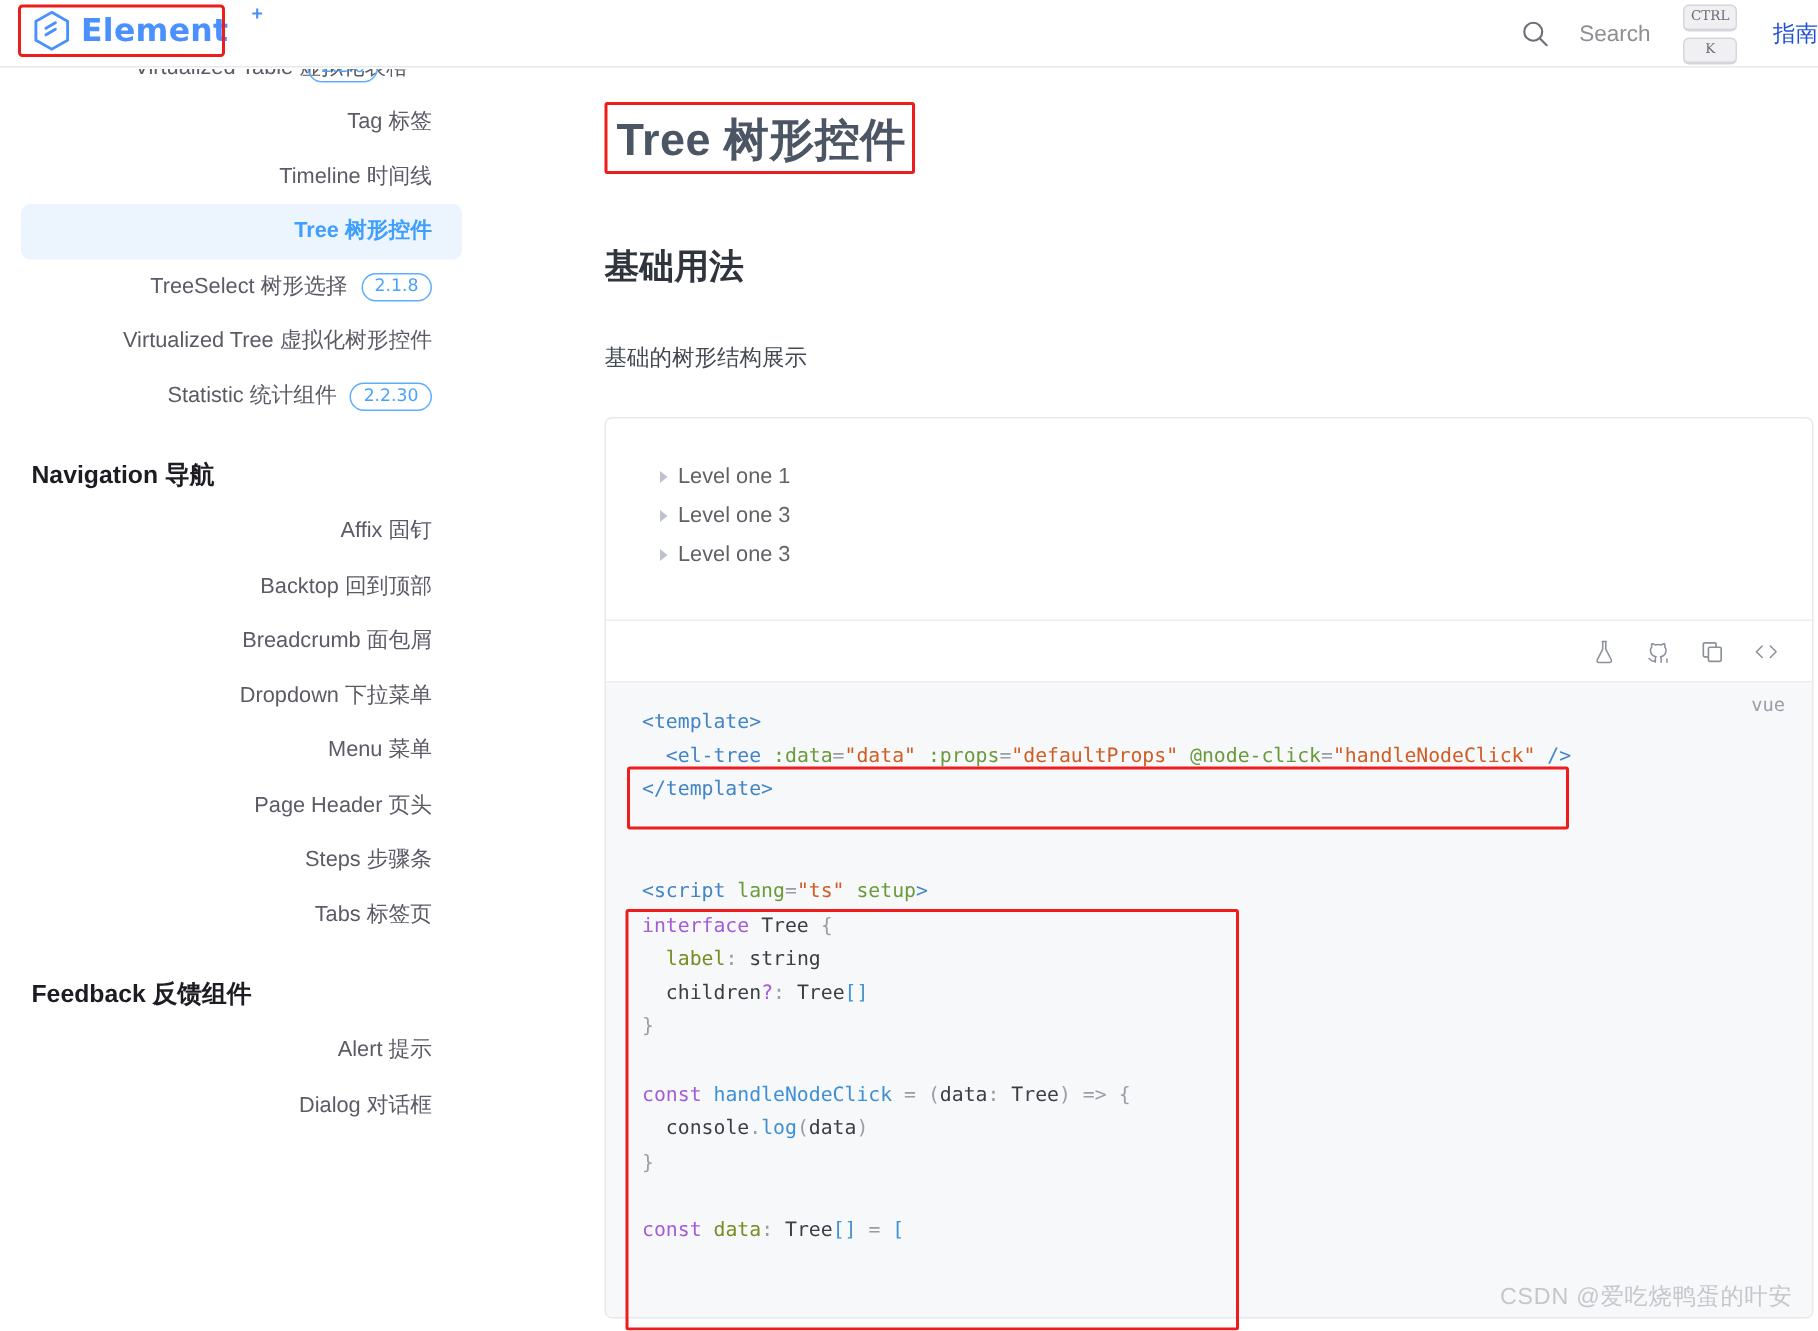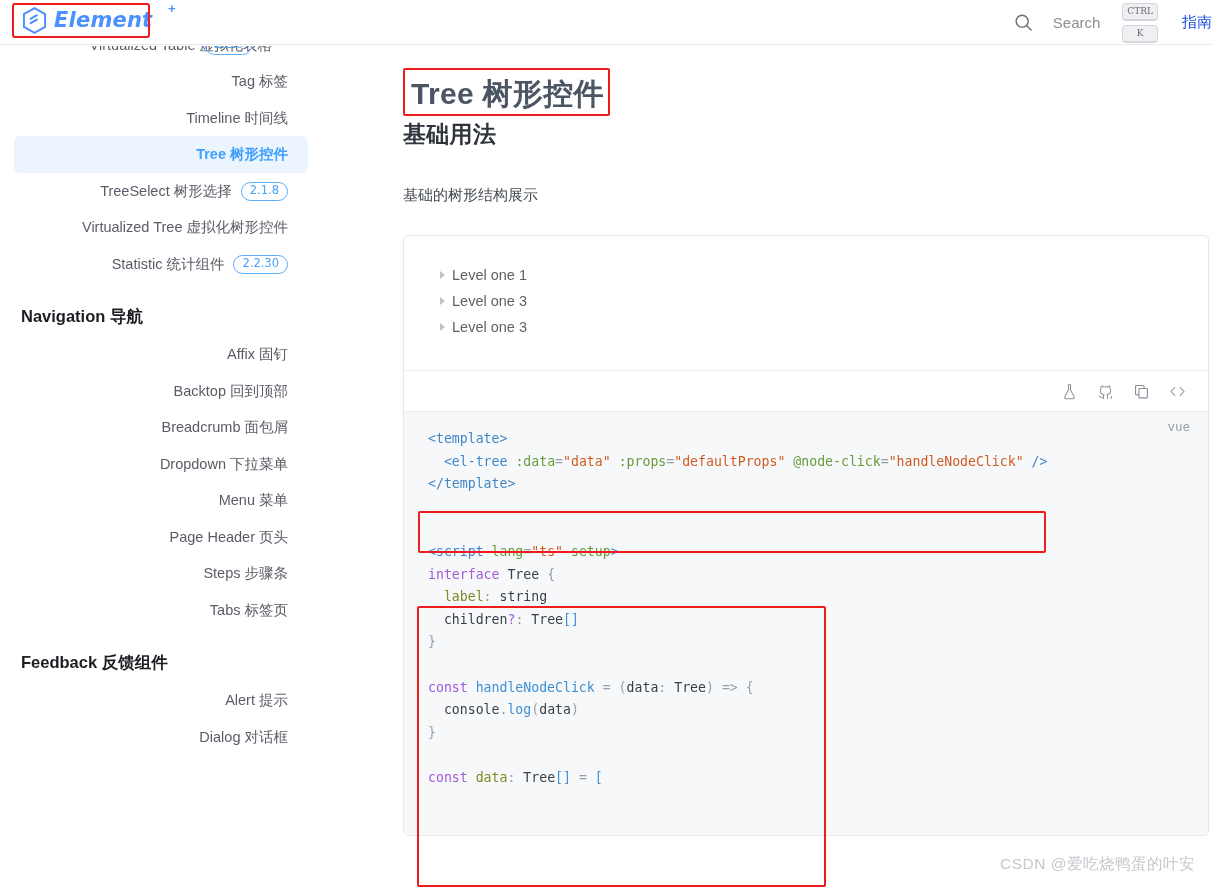--- a/index.html
+++ b/index.html
@@ -14,21 +14,20 @@
   
   .header {
     position: absolute; top: 0; left: 0; width: 1212px; height: 45px;
     background: #fff; border-bottom: 1px solid #e9e9ec;
     display: flex; align-items: center;
   }
   .brand {
     position: absolute; left: 14px; top: 3px;
     display: flex; align-items: center; gap: 7px;
     padding: 4px 12px 4px 8px;
-    font-style: italic;
   }
   .brand-logo { width: 25px; height: 27px; display: block; }
   .brand-text {
     font-size: 21px; font-weight: 600; color: #4a90ff;
     letter-spacing: .2px; position: relative; line-height: 1;
     font-family: "DejaVu Sans", sans-serif;
   }
   .brand-plus {
     position: absolute; top: -2px; right: -11px;
     font-size: 13px; font-weight: 700; color: #4a90ff;
@@ -106,21 +105,21 @@
   }
   .title-annot {
     position: absolute; left: 403px; top: 68px; width: 207px; height: 48px;
     border: 2.5px solid #ee1c1c; border-radius: 2px; pointer-events: none;
   }
   .intro {
     font-size: 15px; color: #444a52; margin-top: 30px; line-height: 1.7;
   }
   .section-title {
     font-size: 23px; font-weight: 700; color: #30353d;
-    letter-spacing: .3px;
+    margin-top: 43px; letter-spacing: .3px;
   }
   .section-desc {
     font-size: 15px; color: #444a52; margin-top: 36px;
   }
 
   .demo-card {
     margin-top: 30px; width: 806px;
     border: 1px solid #e6e8eb; border-radius: 5px;
     background: #fff; overflow: hidden;
   }

